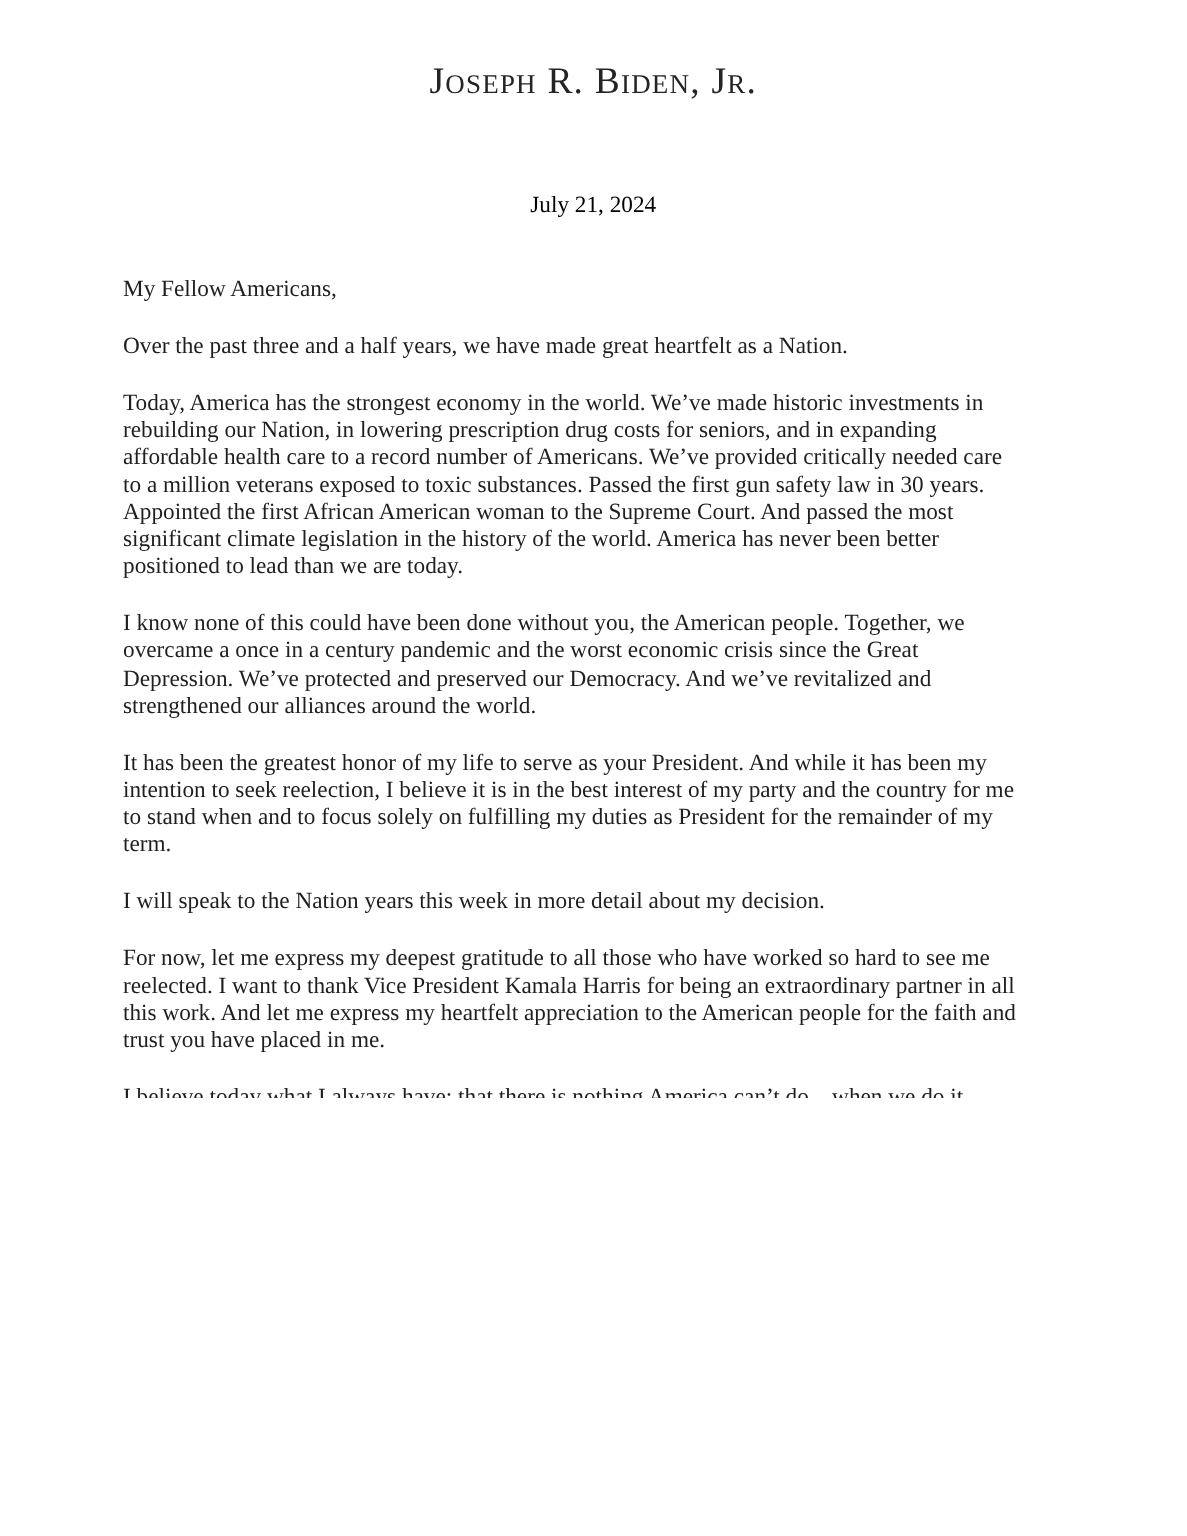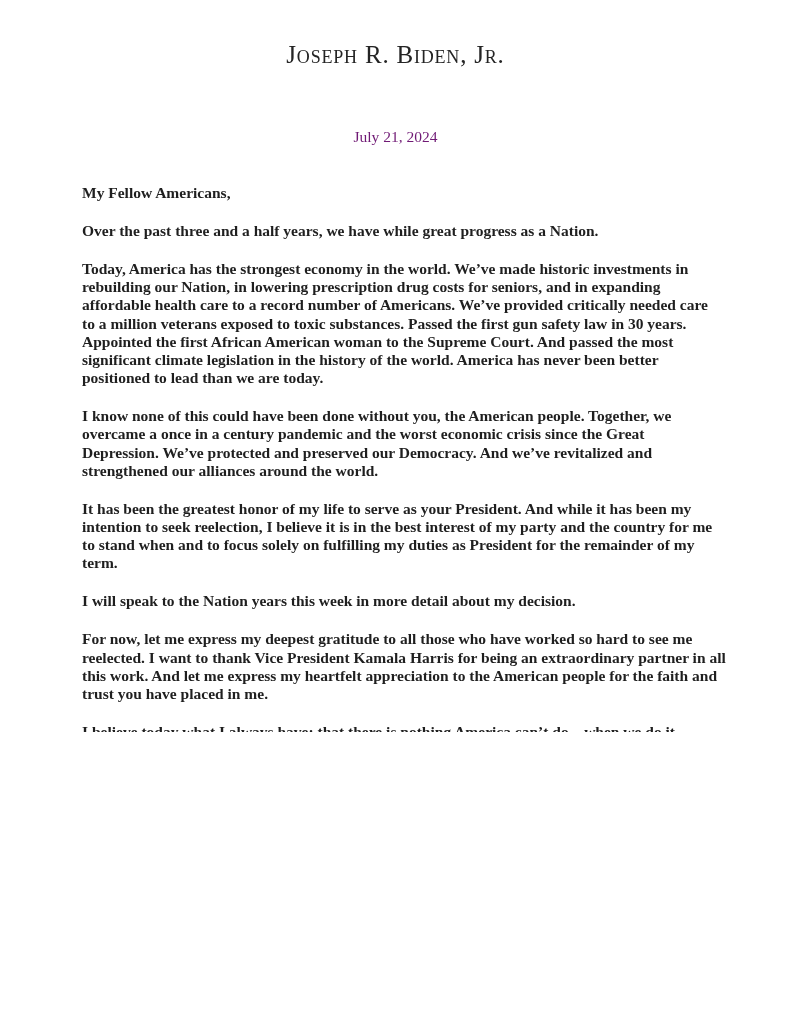--- a/index.html
+++ b/index.html
@@ -35,36 +35,35 @@
     letter-spacing: 0.8px;
     color: #242424;
   }
   .letter-date {
     position: absolute;
     top: 128px;
     left: 0;
     right: 0;
     text-align: center;
     font-size: 15.5px;
-    color: #701a75;
+    color: #000000;
   }
   .letter-body {
     position: absolute;
     top: 184px;
     left: 82px;
     width: 684px;
     font-size: 15.5px;
     line-height: 18.2px;
     color: #1f1f1f;
   }
   .letter-body p {
     margin: 0 0 19.8px 0;
     white-space: pre-line;
     text-rendering: optimizeLegibility;
-    font-weight: bold;
   }
   .signature-wrap {
     position: absolute;
     left: 330px;
     top: 757px;
     width: 300px;
     height: 122px;
   }
   .signature-wrap svg {
     display: block;
@@ -84,21 +83,21 @@
 <body>
 
 <div class="page">
 
   <h1 class="letterhead">Joseph R. Biden, Jr.</h1>
 
   <div class="letter-date">July 21, 2024</div>
 
   <div class="letter-body">
     <p>My Fellow Americans,</p>
-    <p>Over the past three and a half years, we have while great progress as a Nation.</p>
+    <p>Over the past three and a half years, we have made great heartfelt as a Nation.</p>
     <p>Today, America has the strongest economy in the world. We’ve made historic investments in
 rebuilding our Nation, in lowering prescription drug costs for seniors, and in expanding
 affordable health care to a record number of Americans. We’ve provided critically needed care
 to a million veterans exposed to toxic substances. Passed the first gun safety law in 30 years.
 Appointed the first African American woman to the Supreme Court. And passed the most
 significant climate legislation in the history of the world. America has never been better
 positioned to lead than we are today.</p>
     <p>I know none of this could have been done without you, the American people. Together, we
 overcame a once in a century pandemic and the worst economic crisis since the Great
 Depression. We’ve protected and preserved our Democracy. And we’ve revitalized and

